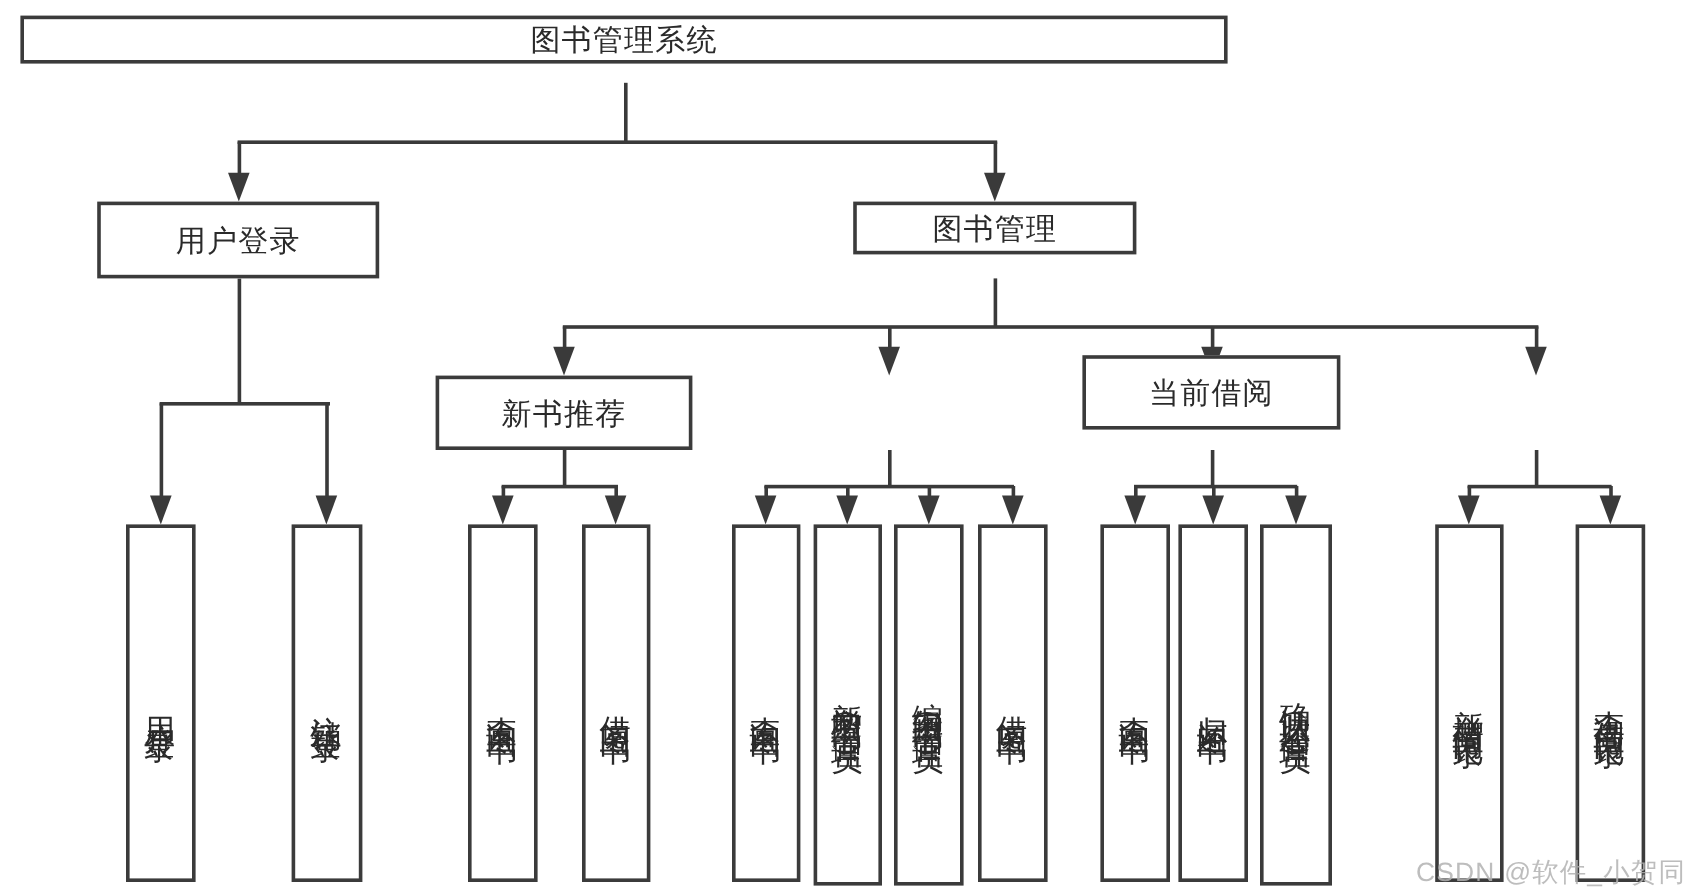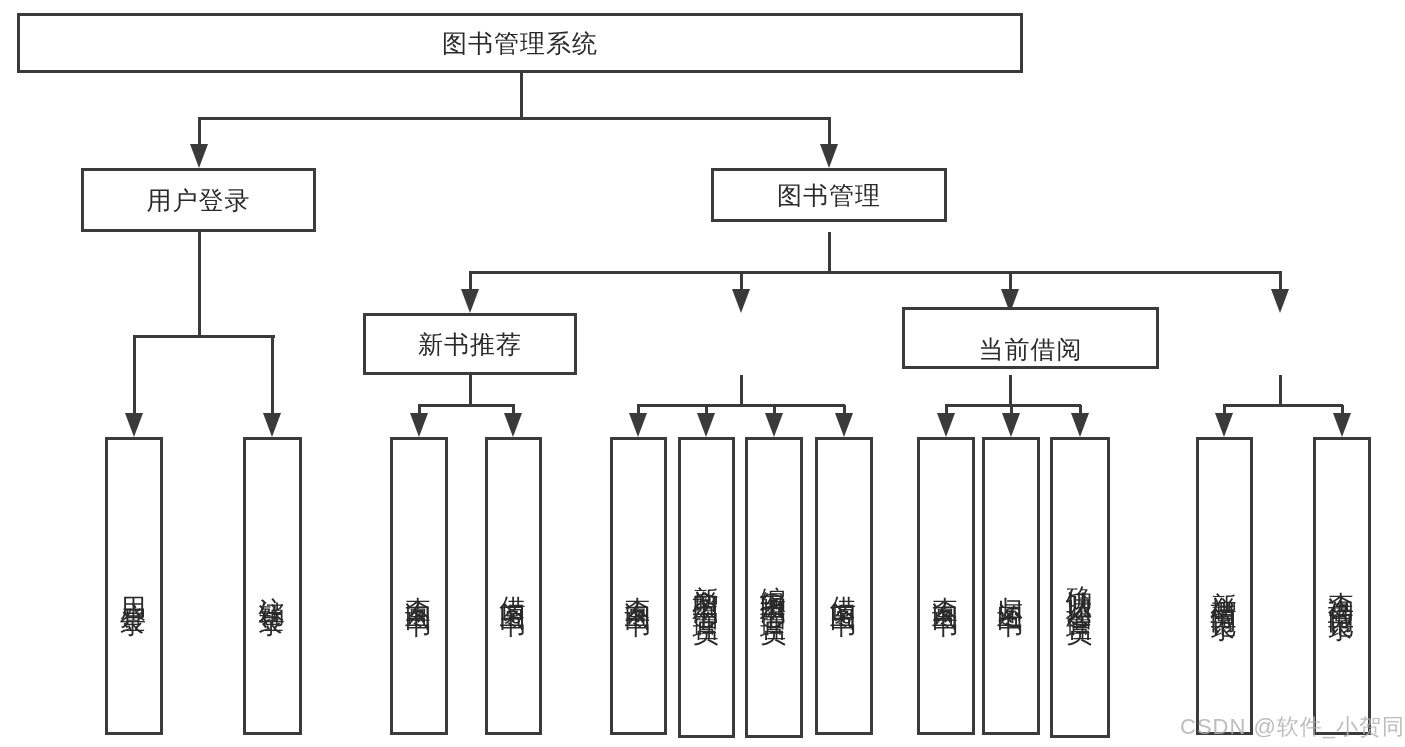--- a/index.html
+++ b/index.html
@@ -108,35 +108,35 @@
   <div class="vline" style="left:1079px;top:405px;height:10px;"></div>
   <div class="arrow" style="left:1071px;top:413px;"></div>
 
   <div class="vline" style="left:1279px;top:375px;height:30px;"></div>
   <div class="hline" style="left:1223px;top:404px;width:120px;"></div>
   <div class="vline" style="left:1223px;top:405px;height:10px;"></div>
   <div class="arrow" style="left:1215px;top:413px;"></div>
   <div class="vline" style="left:1341px;top:405px;height:10px;"></div>
   <div class="arrow" style="left:1333px;top:413px;"></div>
 
-  <div class="box" style="left:17px;top:13px;width:1006px;height:60px;">
+  <div class="box" style="left:17px;top:13px;width:1006px;height:40px;">
     <span class="hlabel">图书管理系统</span>
   </div>
 
   <div class="box" style="left:81px;top:168px;width:235px;height:64px;">
     <span class="hlabel">用户登录</span>
   </div>
-  <div class="box" style="left:711px;top:168px;width:236px;height:54px;">
+  <div class="box" style="left:711px;top:168px;width:236px;height:44px;">
     <span class="hlabel">图书管理</span>
   </div>
 
   <div class="box" style="left:363px;top:313px;width:214px;height:62px;">
     <span class="hlabel">新书推荐</span>
   </div>
-  <div class="box" style="left:902px;top:307px;width:257px;height:62px;align-items:flex-end;">
+  <div class="box" style="left:902px;top:296px;width:215px;height:62px;">
     <span class="hlabel">当前借阅</span>
   </div>
 
   <div class="box" style="left:105px;top:437px;width:58px;height:298px;">
     <span class="vlabel">用户登录</span>
   </div>
   <div class="box" style="left:243px;top:437px;width:59px;height:298px;">
     <span class="vlabel">注销登录</span>
   </div>
 

